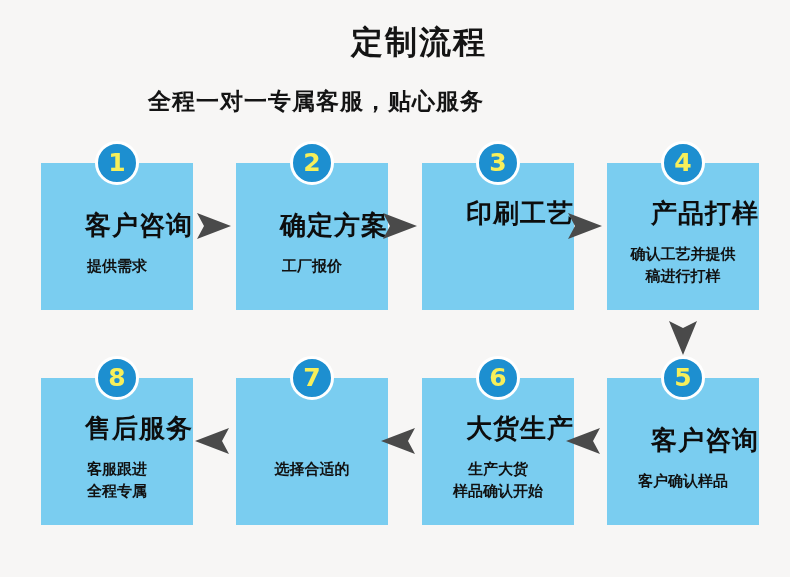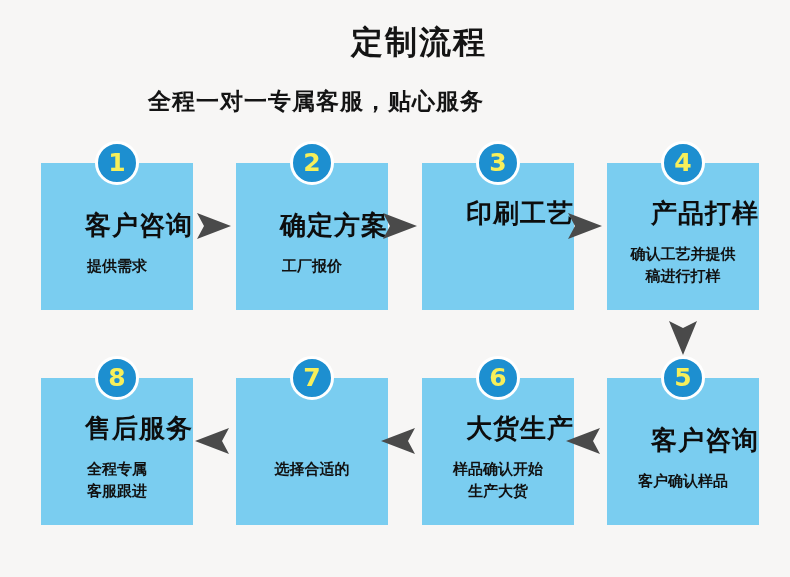--- a/index.html
+++ b/index.html
@@ -101,38 +101,38 @@
     <div class="desc">
       <div>确认工艺并提供</div>
       <div>稿进行打样</div>
     </div>
   </div>
 
   <div class="step two-line" style="left:41px;top:378px;">
     <div class="badge">8</div>
     <div class="title">售后服务</div>
     <div class="desc">
+      <div>客服跟进</div>
       <div>全程专属</div>
-      <div>客服跟进</div>
     </div>
   </div>
 
   <div class="step two-line" style="left:236px;top:378px;">
     <div class="badge">7</div>
     <div class="desc">
       <div>选择合适的</div>
     </div>
   </div>
 
   <div class="step two-line" style="left:422px;top:378px;">
     <div class="badge">6</div>
     <div class="title">大货生产</div>
     <div class="desc">
+      <div>生产大货</div>
       <div>样品确认开始</div>
-      <div>生产大货</div>
     </div>
   </div>
 
   <div class="step" style="left:607px;top:378px;">
     <div class="badge">5</div>
     <div class="title">客户咨询</div>
     <div class="desc">
       <div>客户确认样品</div>
     </div>
   </div>

